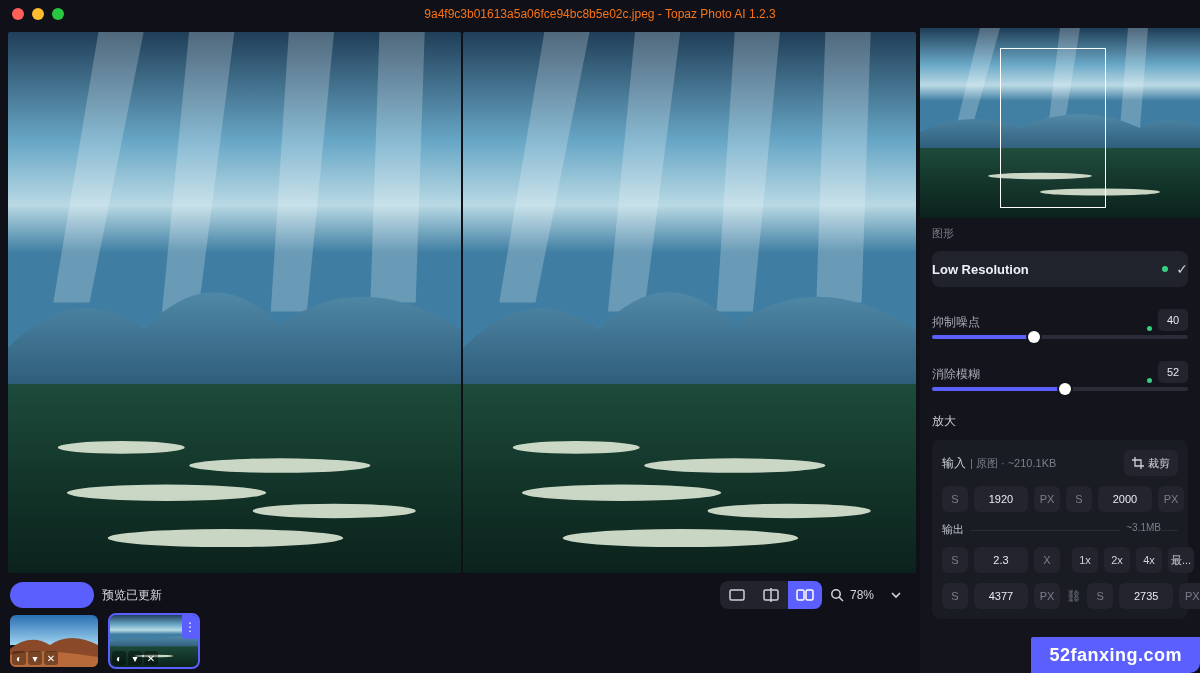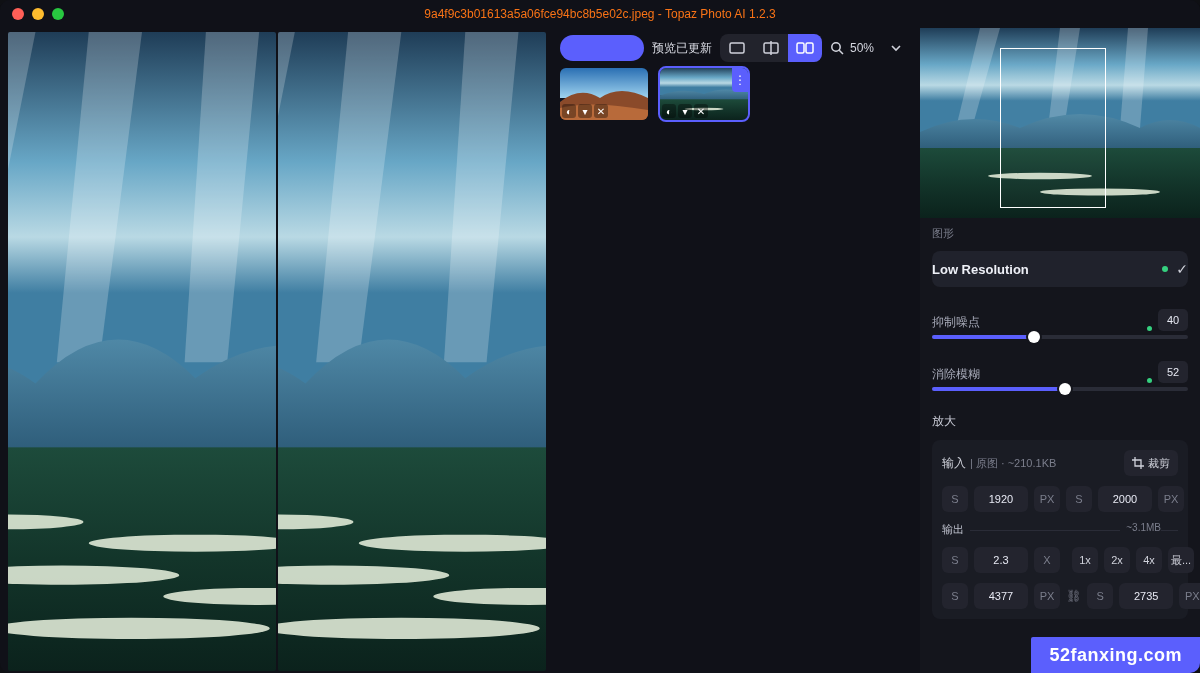--- a/index.html
+++ b/index.html
@@ -9,21 +9,21 @@
   
   .titlebar { height: 28px; display:flex; align-items:center; padding:0 12px; position:relative; background:#101118; }
   .traffic-lights { display:flex; gap:8px; }
   .dot { width:12px; height:12px; border-radius:50%; }
   .dot.red { background:#ff5f57; } .dot.yellow { background:#febc2e; } .dot.green { background:#28c840; }
   .title { position:absolute; left:0; right:0; text-align:center; font-size:12px; color:#f97316; pointer-events:none; }
 
   .body { flex:1; display:flex; min-height:0; }
 
   
-  .preview-wrap { flex:1; display:flex; flex-direction:row; min-width:0; }
+  .preview-wrap { flex:1; display:flex; flex-direction:column; min-width:0; }
   .preview { flex:1; display:flex; gap:2px; padding:4px 4px 2px 8px; min-height:0; }
   .pane { flex:1; border-radius:2px; overflow:hidden; position:relative; }
   .landscape { width:100%; height:100%; display:block; }
   .landscape .sky   { fill:url(#skyGrad); }
   .landscape .mtn   { fill:url(#mtnGrad); }
   .landscape .plain { fill:url(#plainGrad); }
   .landscape .water { fill:#dfe9d6; opacity:.9; }
   .ray { fill:rgba(255,255,255,.22); }
 
   
@@ -185,21 +185,21 @@
                     <rect x="1" y="1" width="7" height="10" rx="1.5" fill="none" stroke="currentColor" stroke-width="1.5"></rect>
                     <rect x="10" y="1" width="7" height="10" rx="1.5" fill="none" stroke="currentColor" stroke-width="1.5"></rect>
                   </svg>
               </button>
             </div>
             <div class="zoom">
               <svg width="14" height="14" viewBox="0 0 14 14">
                   <circle cx="6" cy="6" r="4.2" fill="none" stroke="currentColor" stroke-width="1.5"></circle>
                   <line x1="9.2" y1="9.2" x2="13" y2="13" stroke="currentColor" stroke-width="1.5"></line>
                 </svg>
-              <span>50%</span>
+              <span>78%</span>
             </div>
             <div class="chev">
               <svg width="12" height="12" viewBox="0 0 12 12">
                   <path d="M2 4l4 4 4-4" fill="none" stroke="currentColor" stroke-width="1.6"></path>
                 </svg>
             </div>
           </div>
         </div>
 
         <div class="thumbs">

